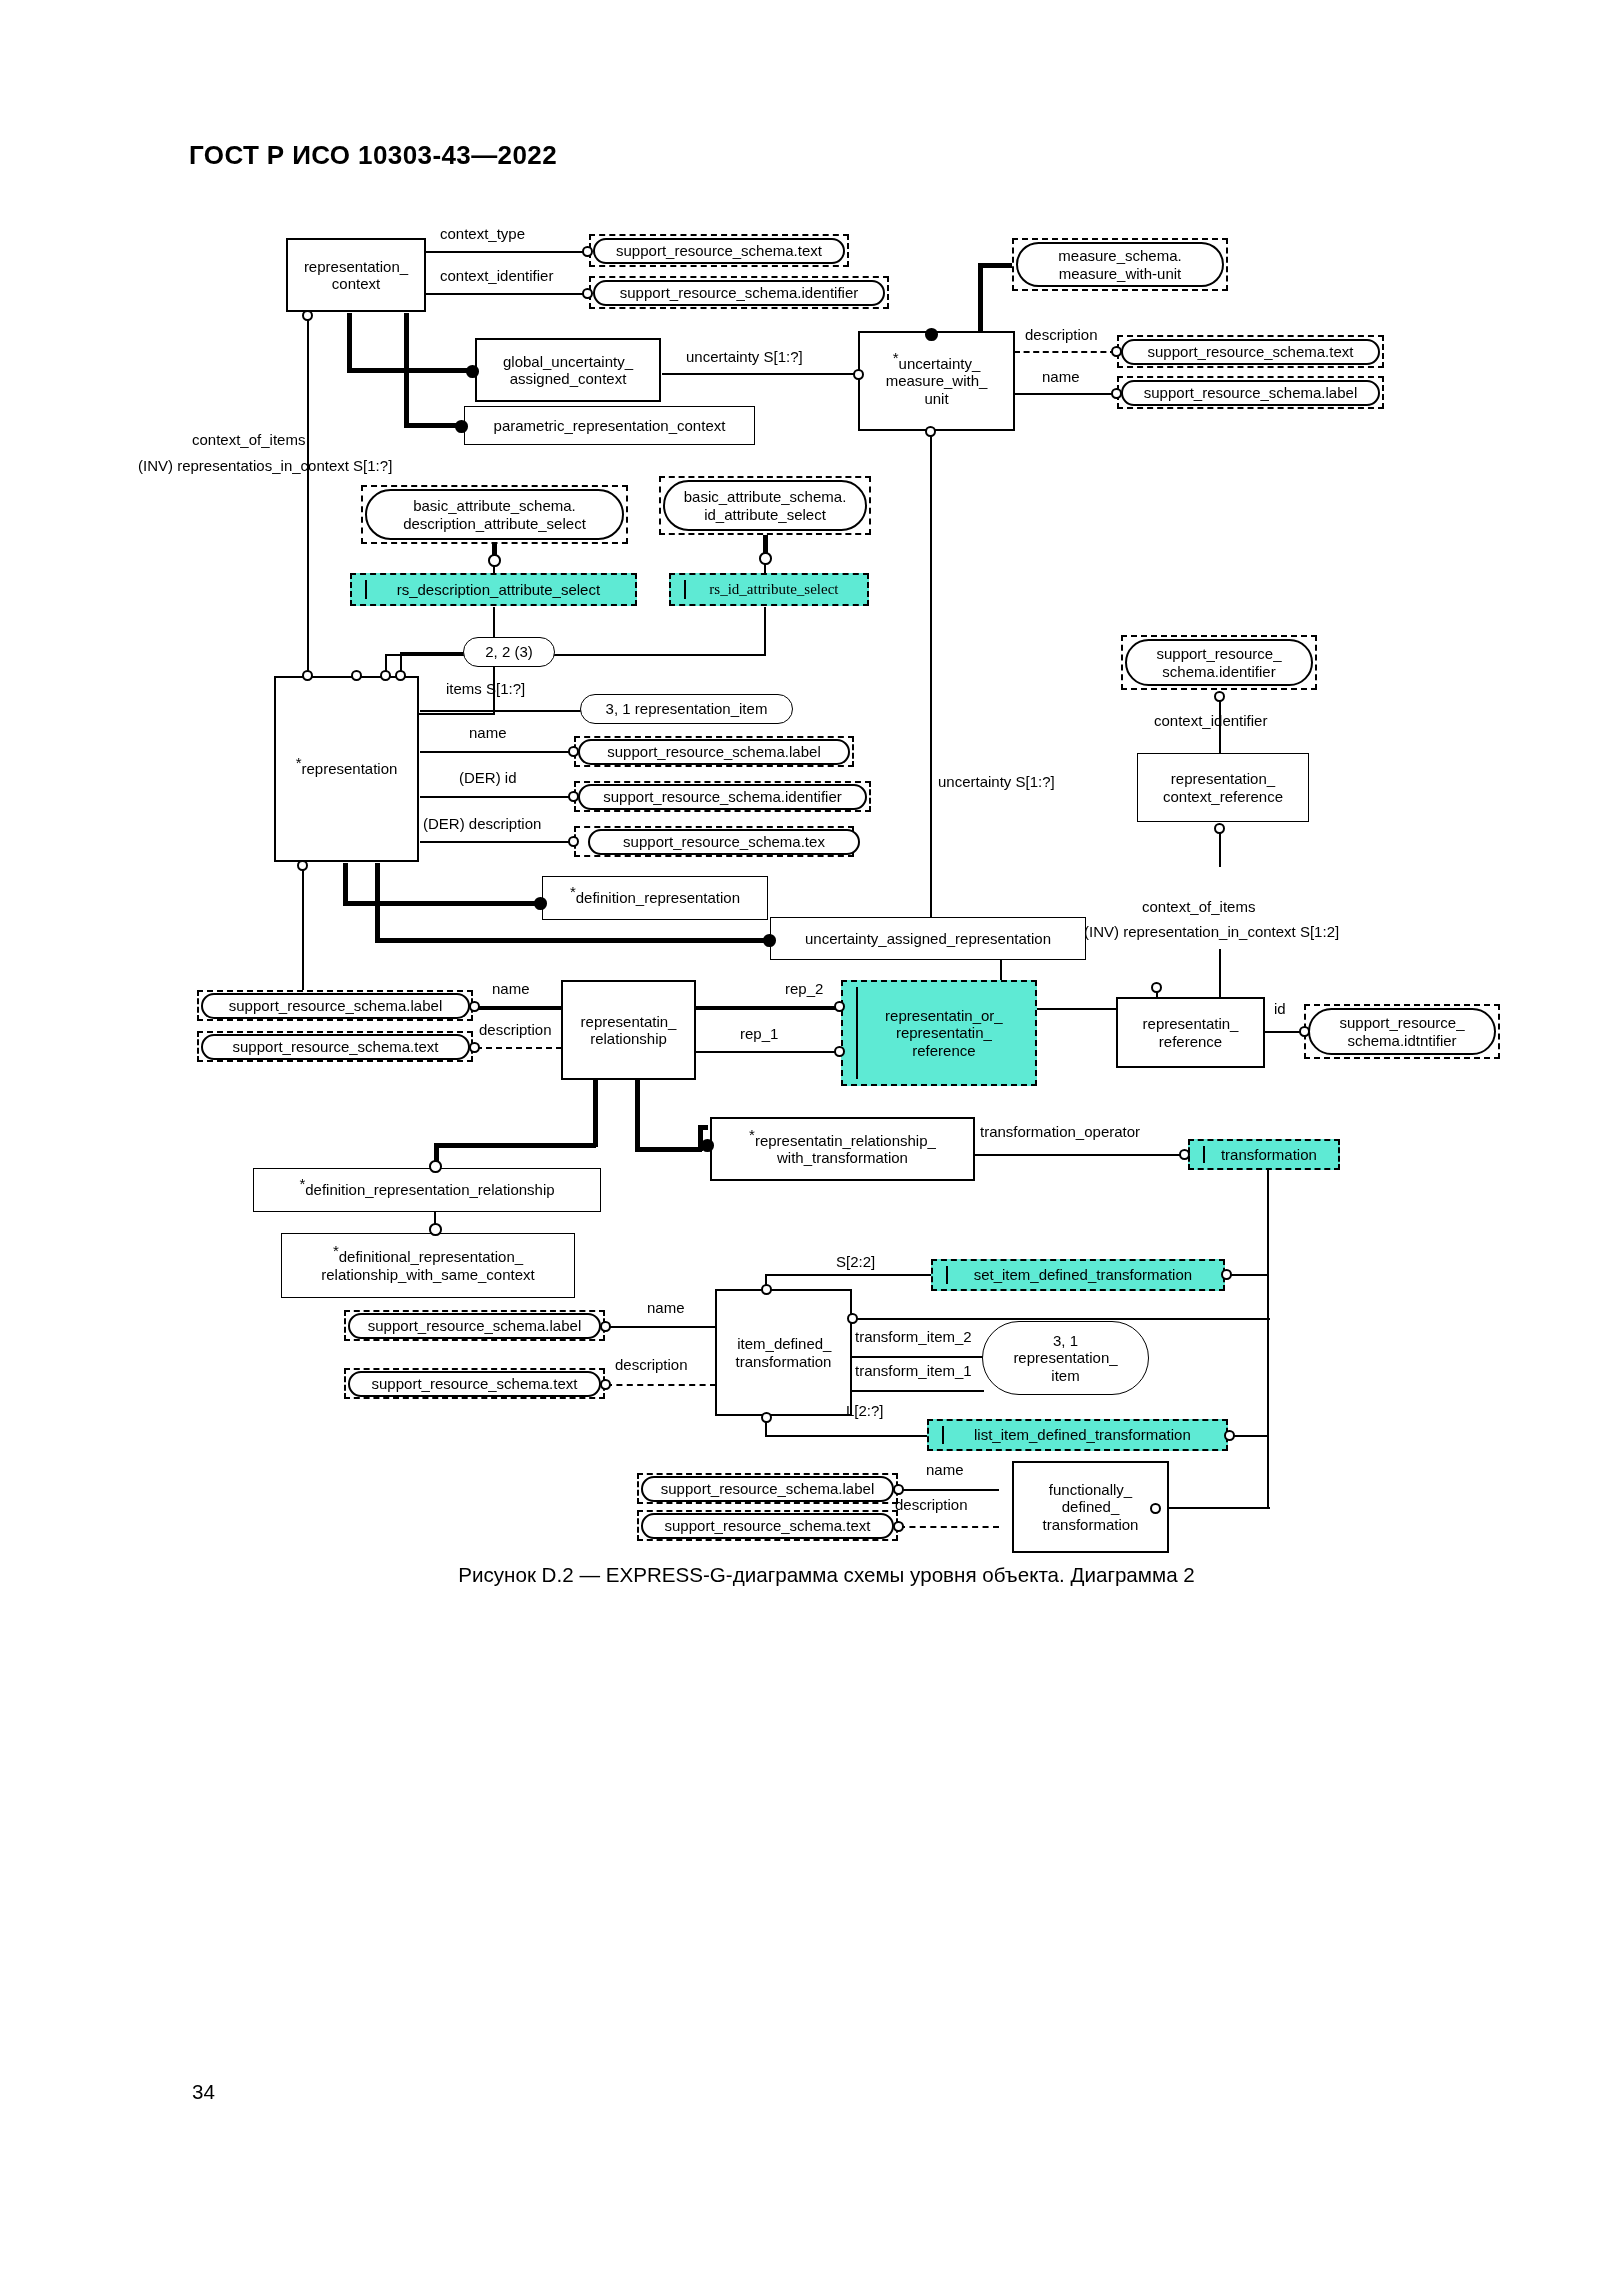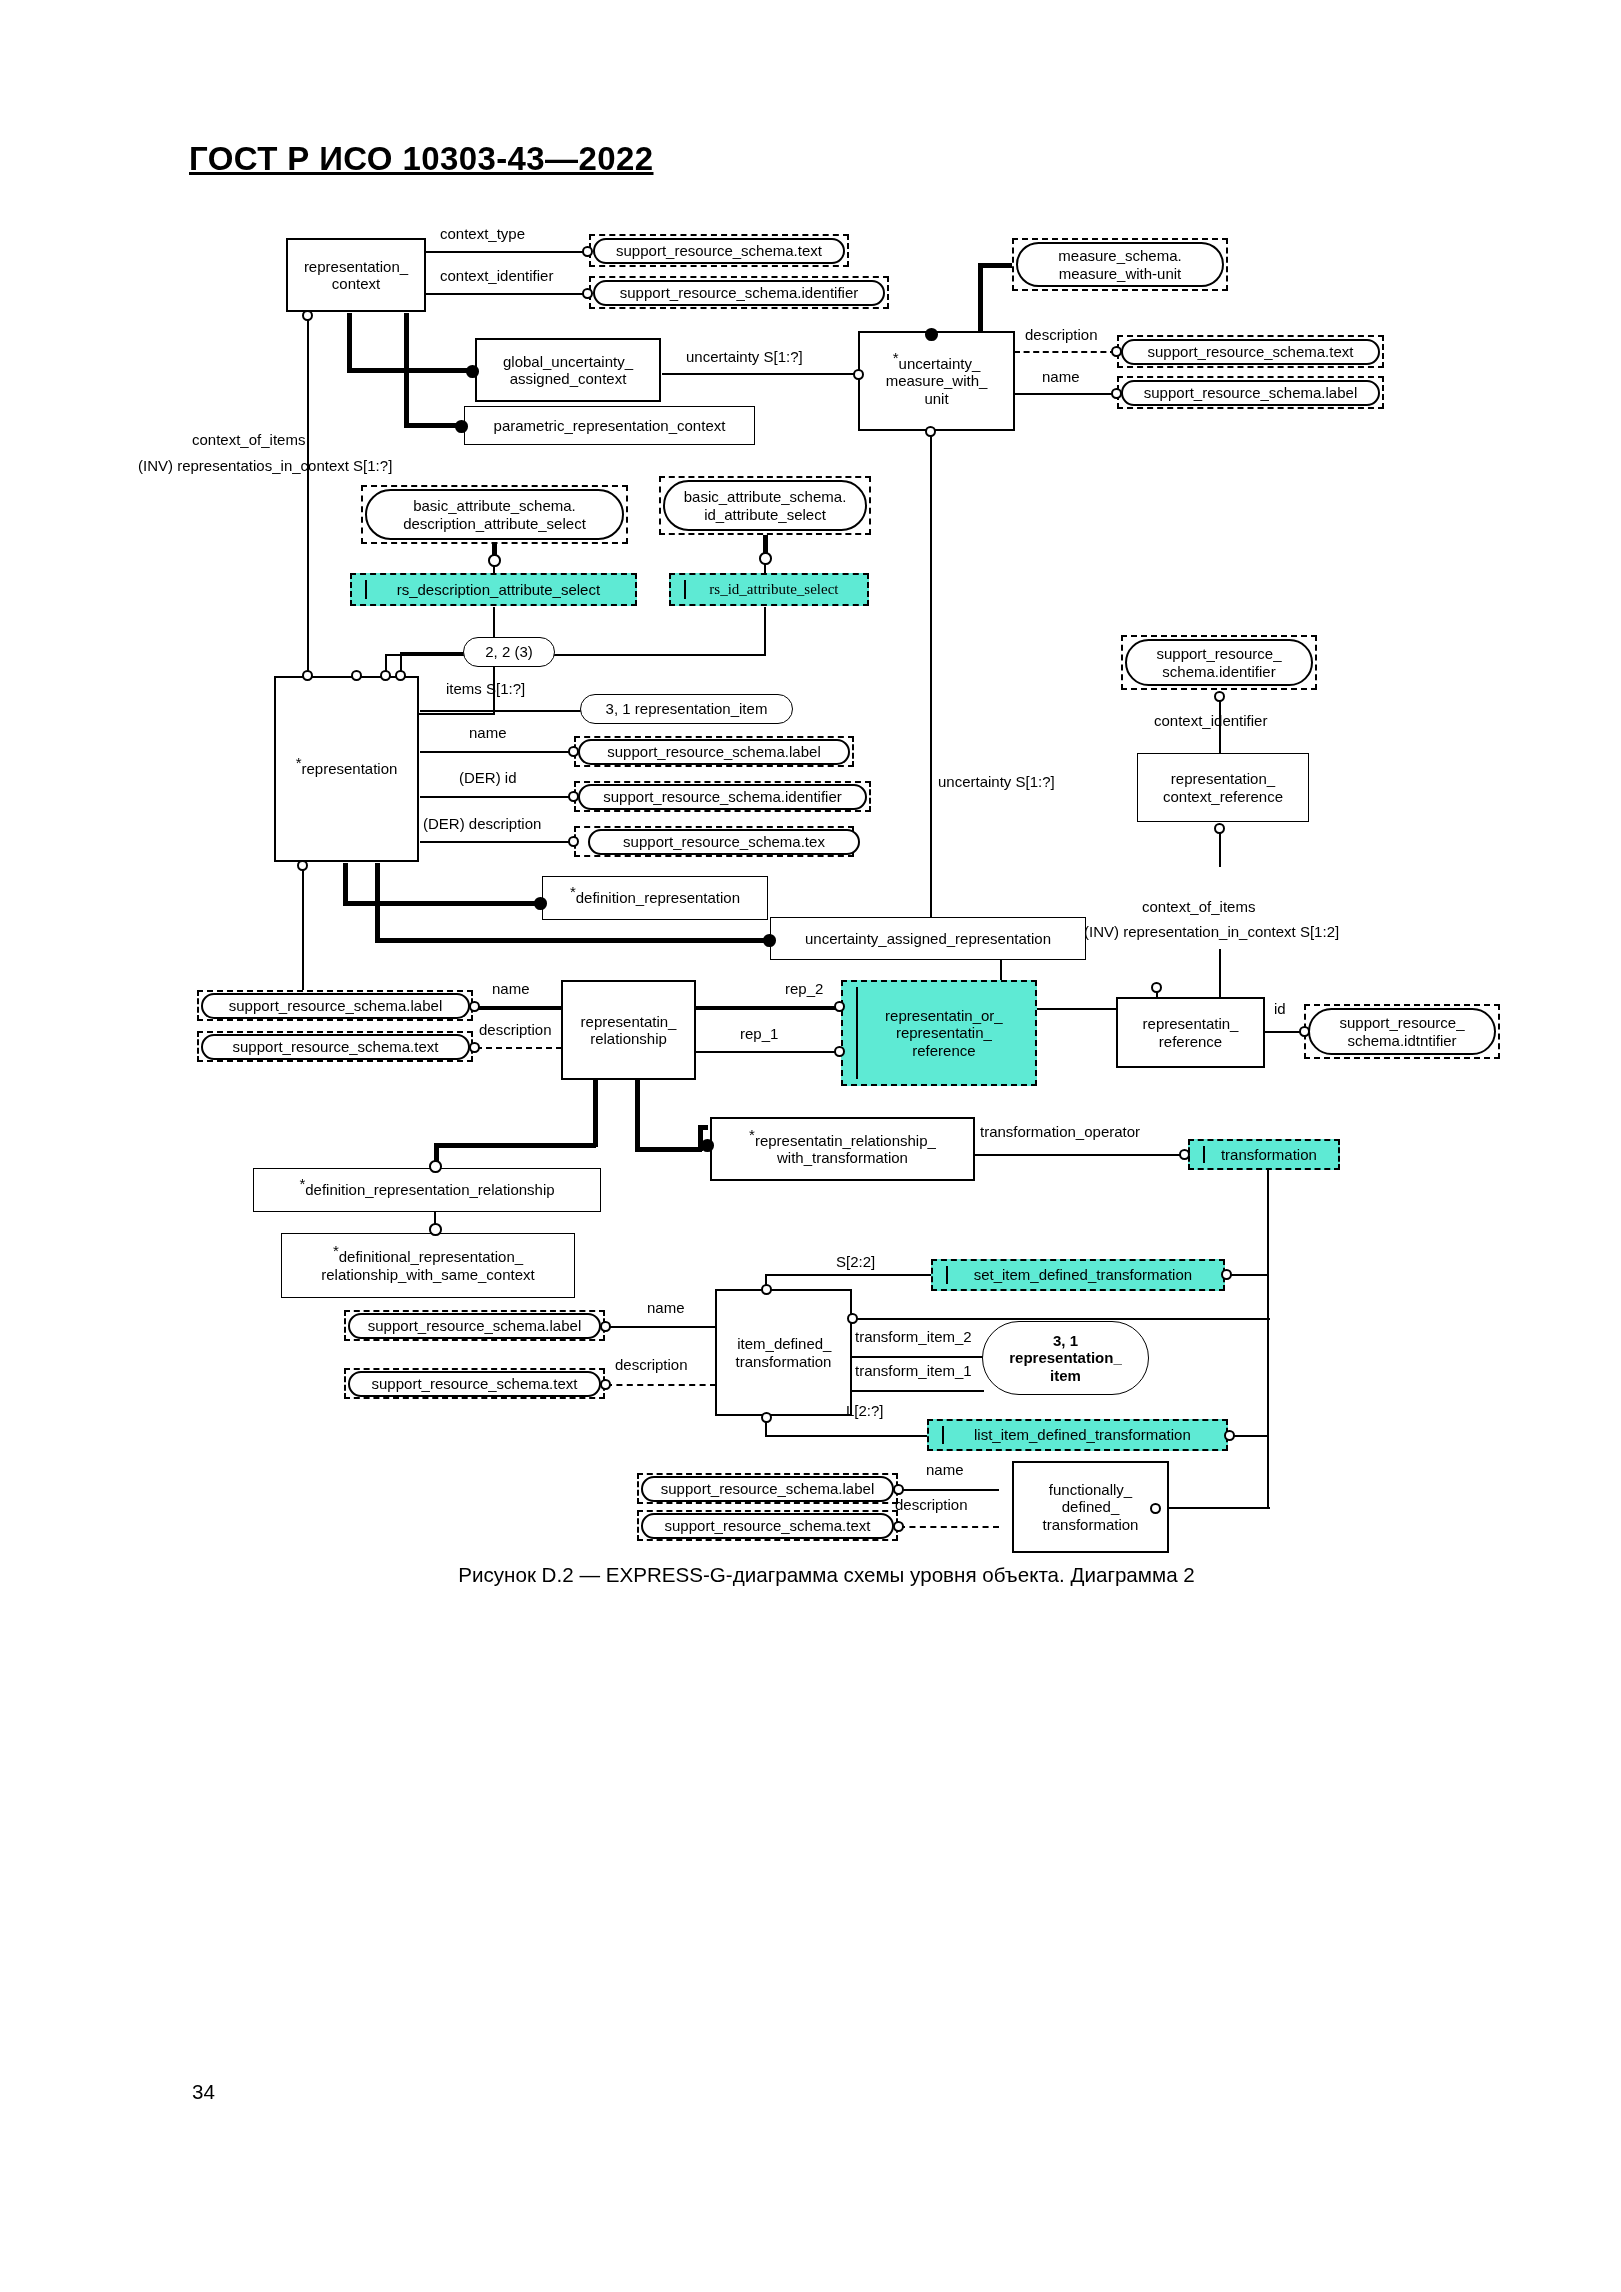--- a/index.html
+++ b/index.html
@@ -16,25 +16,24 @@
     overflow: hidden;
   }
   #page {
     position: absolute;
     inset: 0;
   }
   .hdr {
     position: absolute;
     left: 189px;
     top: 140px;
-    font-size: 33px;
+    font-size: 26px;
     font-weight: bold;
     letter-spacing: 0.4px;
     white-space: nowrap;
-    text-decoration: underline;
   }
   .pageno {
     position: absolute;
     left: 192px;
     top: 2080px;
     font-size: 20.6px;
   }
   .caption {
     position: absolute;
     left: 16px;
@@ -507,21 +506,21 @@
     <div class="oc" style="left:600px; top:1379px;"></div>
     <div class="frame" style="left:344px; top:1368px; width:261px; height:31px;"></div>
     <div class="rnd" style="left:348px; top:1371px; width:253px; height:25.5px;">
       <span>support_resource_schema.text</span>
     </div>
 
     <div class="lbl" style="left:855px; top:1328px;">transform_item_2</div>
     <div class="ln h" style="left:852px; top:1356px; width:132px;"></div>
     <div class="lbl" style="left:855px; top:1362px;">transform_item_1</div>
     <div class="ln h" style="left:852px; top:1390px; width:132px;"></div>
-    <div class="pref" style="left:982px; top:1321px; width:167px; height:74px;font-weight:bold;">
+    <div class="pref" style="left:982px; top:1321px; width:167px; height:74px;">
       <span style="white-space:pre-line">3, 1
 representation_
 item</span>
     </div>
 
     <div class="oc" style="left:761px; top:1412px;"></div>
     <div class="ln v" style="left:765px; top:1419px; height:17.6px;"></div>
     <div class="ln h" style="left:765px; top:1435px; width:164px;"></div>
     <div class="lbl" style="left:846px; top:1402px;">L[2:?]</div>
     <div class="dbox" style="left:927px; top:1419px; width:301px; height:32px;">

